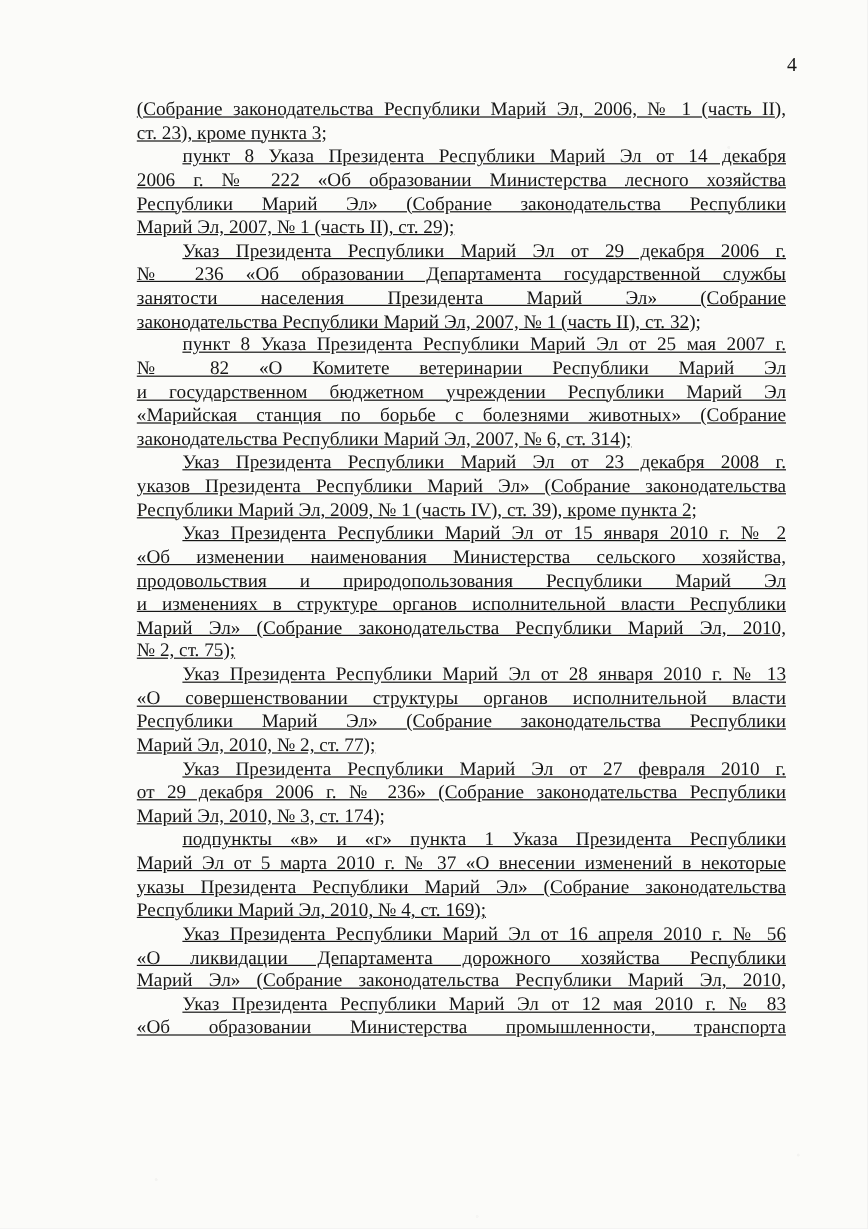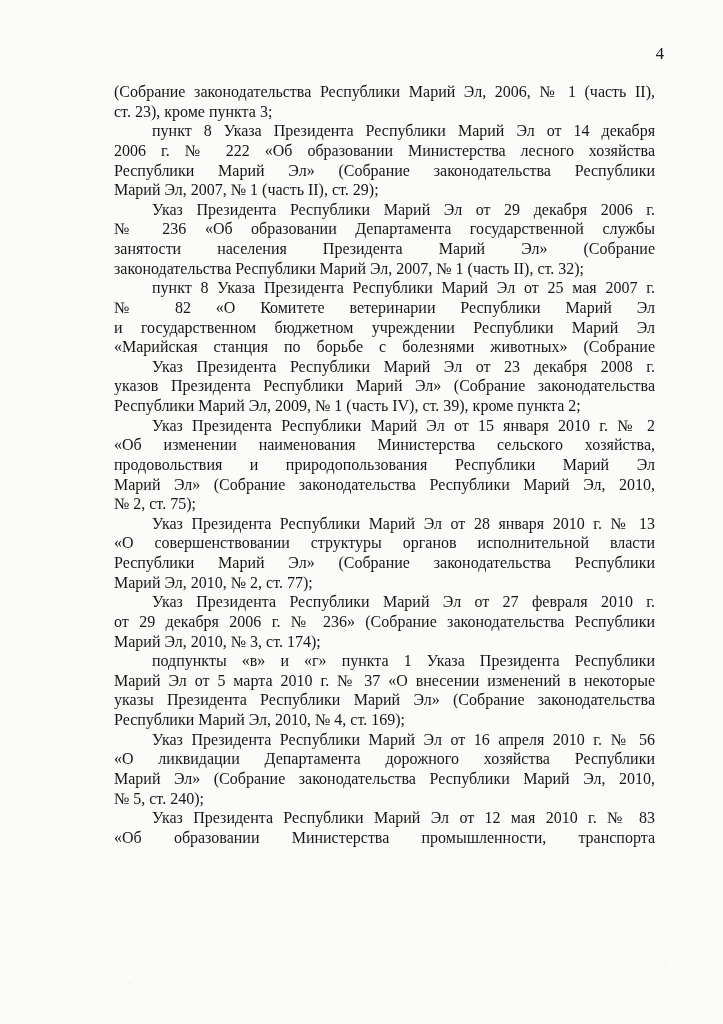--- a/index.html
+++ b/index.html
@@ -37,20 +37,21 @@
     width: 541px;
   }
   .paragraph { margin: 0; padding: 0; }
   .line {
     font-size: 16px;
     line-height: 19.64px;
     height: 19.64px;
     white-space: normal;
     text-align: justify;
     text-align-last: justify;
+    text-decoration: underline;
     -moz-text-align-last: justify;
   }
   .line.left {
     text-align: right;
     text-align-last: left;
     -moz-text-align-last: left;
   }
   .line.indent { text-indent: 38px; }
 </style>
 </head>
@@ -73,30 +74,32 @@
         <div class="line indent">Указ Президента Республики Марий Эл от 29 декабря 2006 г.</div>
         <div class="line">№ 236 «Об образовании Департамента государственной службы</div>
         <div class="line">занятости населения Президента Марий Эл» (Собрание</div>
         <div class="line left">законодательства Республики Марий Эл, 2007, № 1 (часть II), ст. 32);</div>
       </div>
       <div class="paragraph">
         <div class="line indent">пункт 8 Указа Президента Республики Марий Эл от 25 мая 2007 г.</div>
         <div class="line">№ 82 «О Комитете ветеринарии Республики Марий Эл</div>
         <div class="line">и государственном бюджетном учреждении Республики Марий Эл</div>
         <div class="line">«Марийская станция по борьбе с болезнями животных» (Собрание</div>
+        <div class="line left">законодательства Республики Марий Эл, 2007, № 6, ст. 314);</div>
       </div>
       <div class="paragraph">
         <div class="line indent">Указ Президента Республики Марий Эл от 23 декабря 2008 г.</div>
         <div class="line">указов Президента Республики Марий Эл» (Собрание законодательства</div>
         <div class="line left">Республики Марий Эл, 2009, № 1 (часть IV), ст. 39), кроме пункта 2;</div>
       </div>
       <div class="paragraph">
         <div class="line indent">Указ Президента Республики Марий Эл от 15 января 2010 г. № 2</div>
         <div class="line">«Об изменении наименования Министерства сельского хозяйства,</div>
         <div class="line">продовольствия и природопользования Республики Марий Эл</div>
+        <div class="line">и изменениях в структуре органов исполнительной власти Республики</div>
         <div class="line">Марий Эл» (Собрание законодательства Республики Марий Эл, 2010,</div>
         <div class="line left">№ 2, ст. 75);</div>
       </div>
       <div class="paragraph">
         <div class="line indent">Указ Президента Республики Марий Эл от 28 января 2010 г. № 13</div>
         <div class="line">«О совершенствовании структуры органов исполнительной власти</div>
         <div class="line">Республики Марий Эл» (Собрание законодательства Республики</div>
         <div class="line left">Марий Эл, 2010, № 2, ст. 77);</div>
       </div>
       <div class="paragraph">
@@ -107,20 +110,19 @@
       <div class="paragraph">
         <div class="line indent">подпункты «в» и «г» пункта 1 Указа Президента Республики</div>
         <div class="line">Марий Эл от 5 марта 2010 г. № 37 «О внесении изменений в некоторые</div>
         <div class="line">указы Президента Республики Марий Эл» (Собрание законодательства</div>
         <div class="line left">Республики Марий Эл, 2010, № 4, ст. 169);</div>
       </div>
       <div class="paragraph">
         <div class="line indent">Указ Президента Республики Марий Эл от 16 апреля 2010 г. № 56</div>
         <div class="line">«О ликвидации Департамента дорожного хозяйства Республики</div>
         <div class="line">Марий Эл» (Собрание законодательства Республики Марий Эл, 2010,</div>
-        <div class="line left">№ 5, ст. 240);</div>
       </div>
       <div class="paragraph">
         <div class="line indent">Указ Президента Республики Марий Эл от 12 мая 2010 г. № 83</div>
         <div class="line">«Об образовании Министерства промышленности, транспорта</div>
       </div>
     </div>
 </div>
 
 </body></html>

